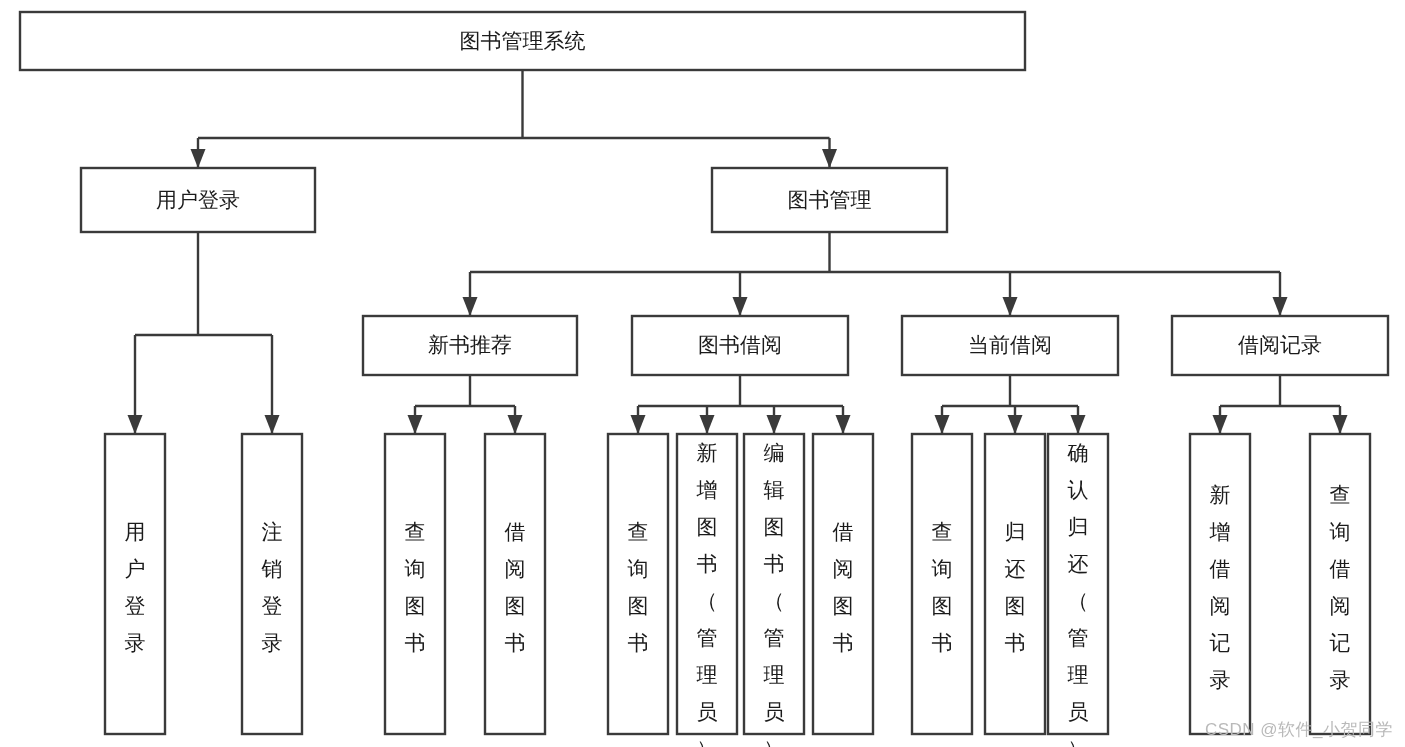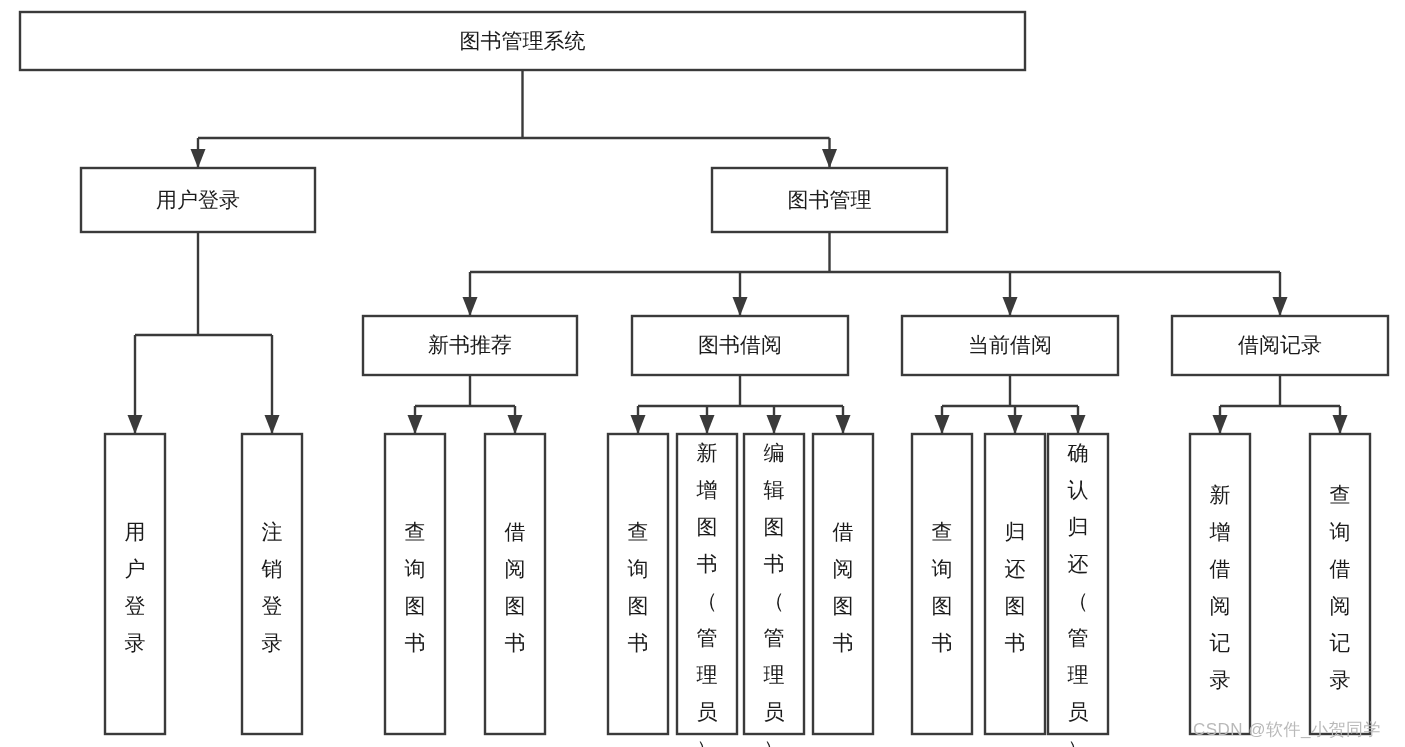--- a/index.html
+++ b/index.html
@@ -51,21 +51,21 @@
     dominant-baseline: middle;
   }
   .node-label-v {
     fill: #1b1b1b;
     font-family: "Liberation Sans", "DejaVu Sans", sans-serif;
     font-size: 21px;
     text-anchor: middle;
   }
   .watermark {
     position: absolute;
-    right: 24px;
+    right: 12px;
     bottom: 6px;
     font-family: "Liberation Sans", "DejaVu Sans", sans-serif;
     font-size: 17px;
     color: #b9b9b9;
     letter-spacing: 0.5px;
     white-space: nowrap;
     pointer-events: none;
     margin-left: 16px;
   }
 </style>

